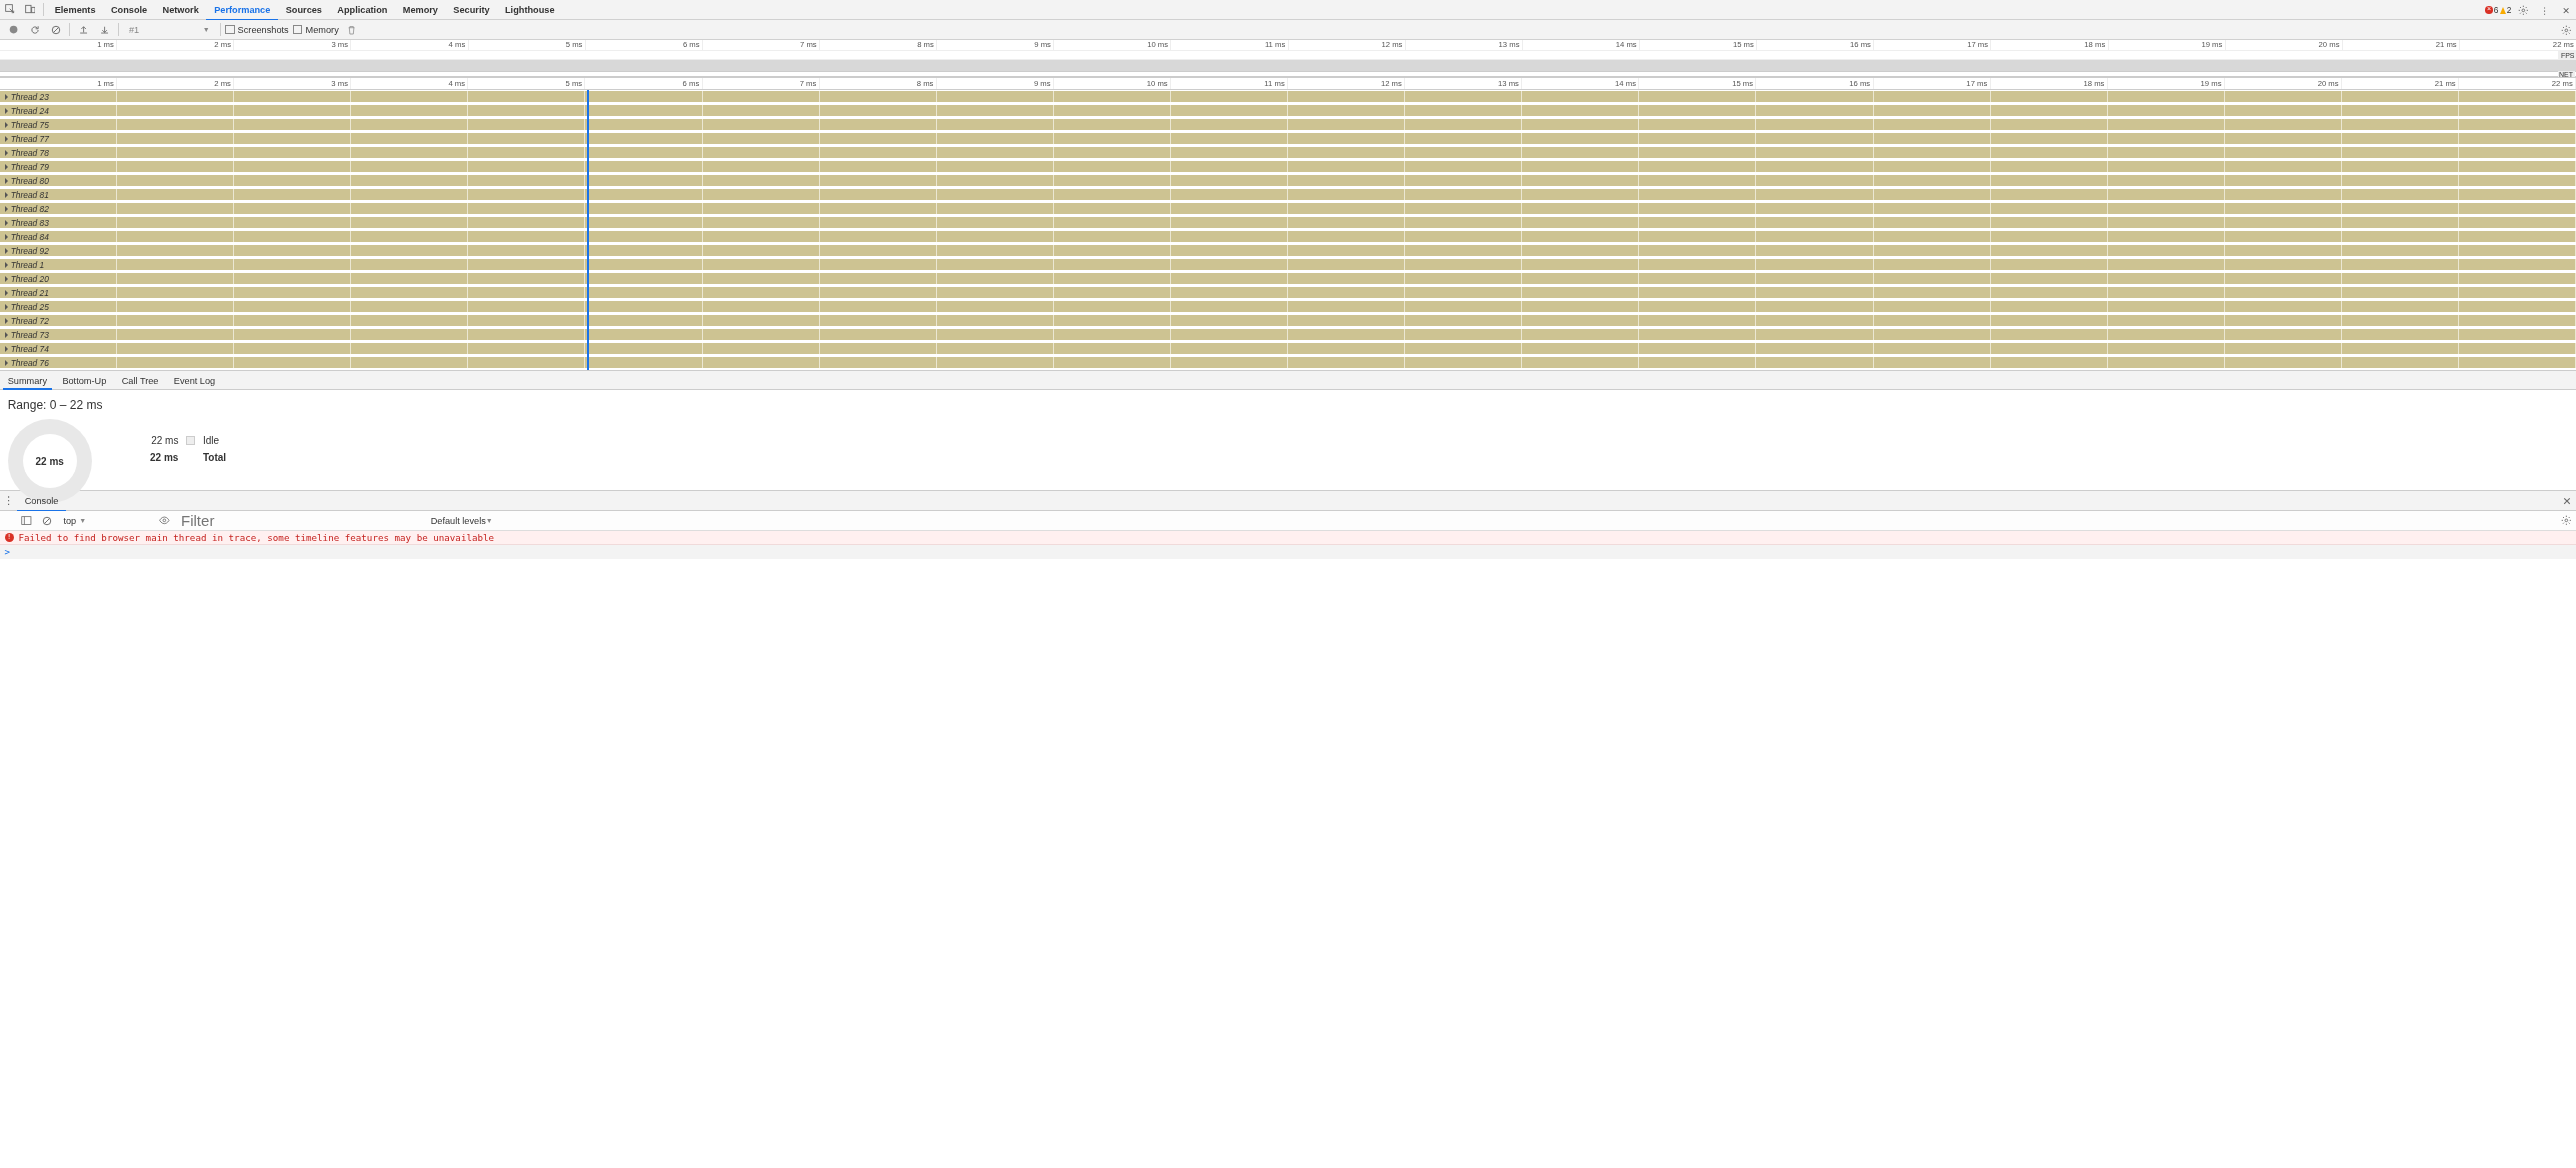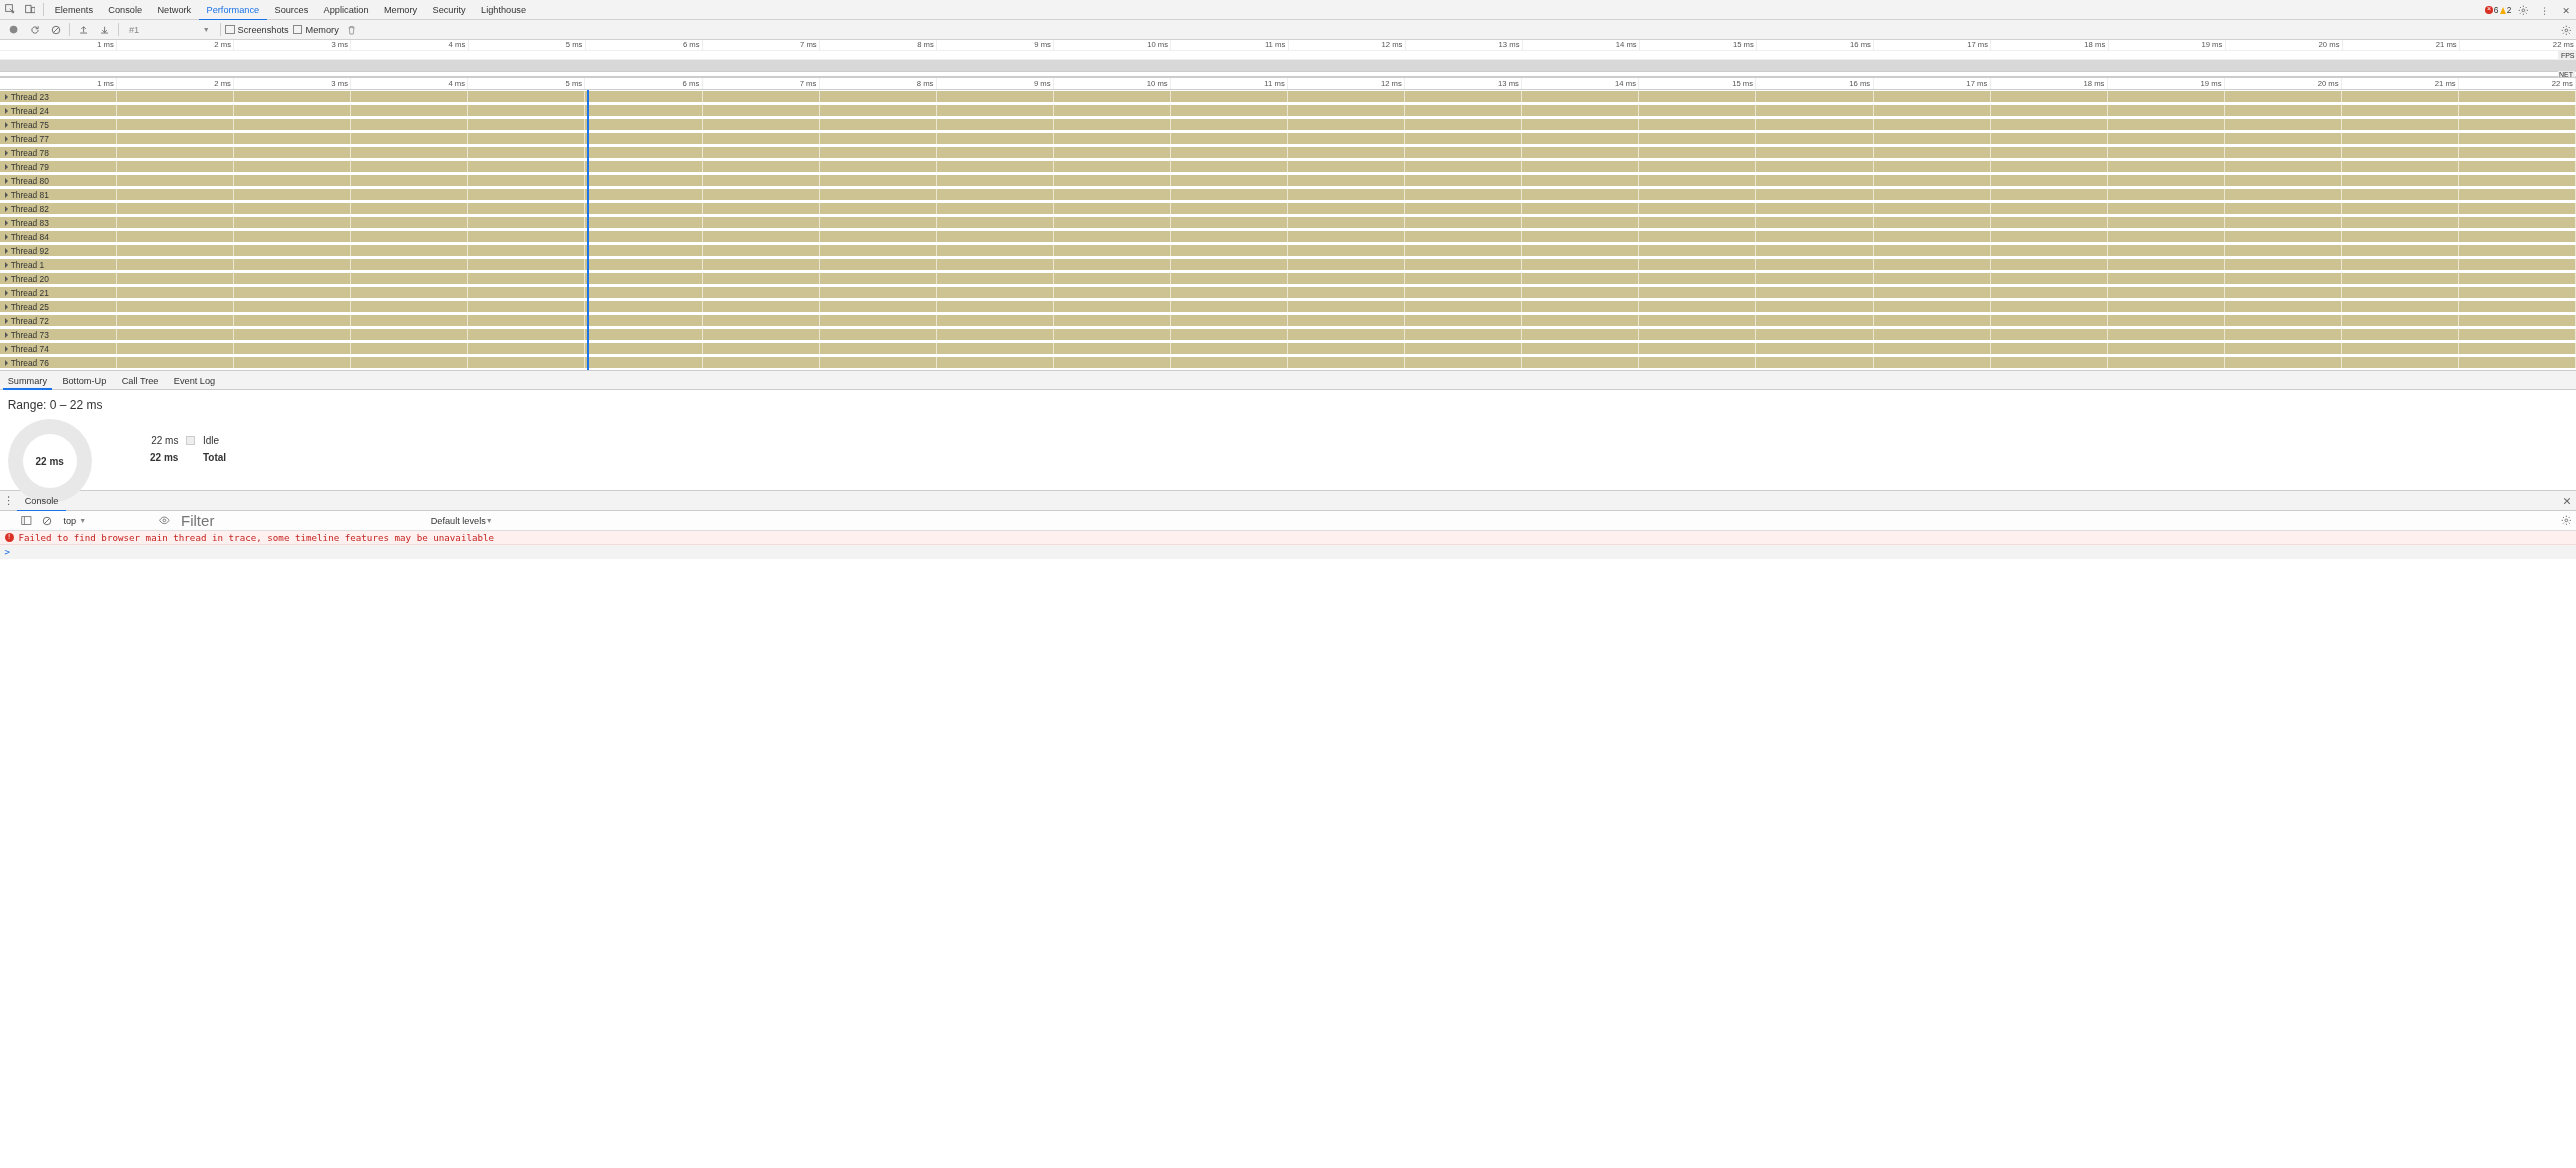--- a/index.html
+++ b/index.html
@@ -100,21 +100,21 @@
         <path d="M7 7 L13 13 M10 13 L13 13 L13 10" fill="none" stroke="#666" stroke-width="1.3"></path>
       </svg>
   </div>
   <div class="icon-btn">
     <svg width="10.7" height="10.7" viewBox="0 0 16 16">
         <rect x="1" y="2" width="8" height="11" fill="none" stroke="#666" stroke-width="1.3"></rect>
         <rect x="10" y="5" width="5" height="8" fill="none" stroke="#666" stroke-width="1.3"></rect>
       </svg>
   </div>
   <div class="sep"></div>
-  <div id="main-tabs" style="display:flex;">
+  <div id="main-tabs" style="display:flex;font-weight:bold;">
       <div class="tab">Elements</div>
       <div class="tab">Console</div>
       <div class="tab">Network</div>
       <div class="tab active">Performance</div>
       <div class="tab">Sources</div>
       <div class="tab">Application</div>
       <div class="tab">Memory</div>
       <div class="tab">Security</div>
       <div class="tab">Lighthouse</div>
     </div>
@@ -248,21 +248,21 @@
       <div class="rc">14 ms</div>
       <div class="rc">15 ms</div>
       <div class="rc">16 ms</div>
       <div class="rc">17 ms</div>
       <div class="rc">18 ms</div>
       <div class="rc">19 ms</div>
       <div class="rc">20 ms</div>
       <div class="rc">21 ms</div>
       <div class="rc">22 ms</div>
     </div>
-  <div style="position:relative;">
+  <div style="position:relative;font-style:italic;">
     <div class="flame-cols" id="flame-cols">
         <div class="col"></div>
         <div class="col"></div>
         <div class="col"></div>
         <div class="col"></div>
         <div class="col"></div>
         <div class="col"></div>
         <div class="col"></div>
         <div class="col"></div>
         <div class="col"></div>

